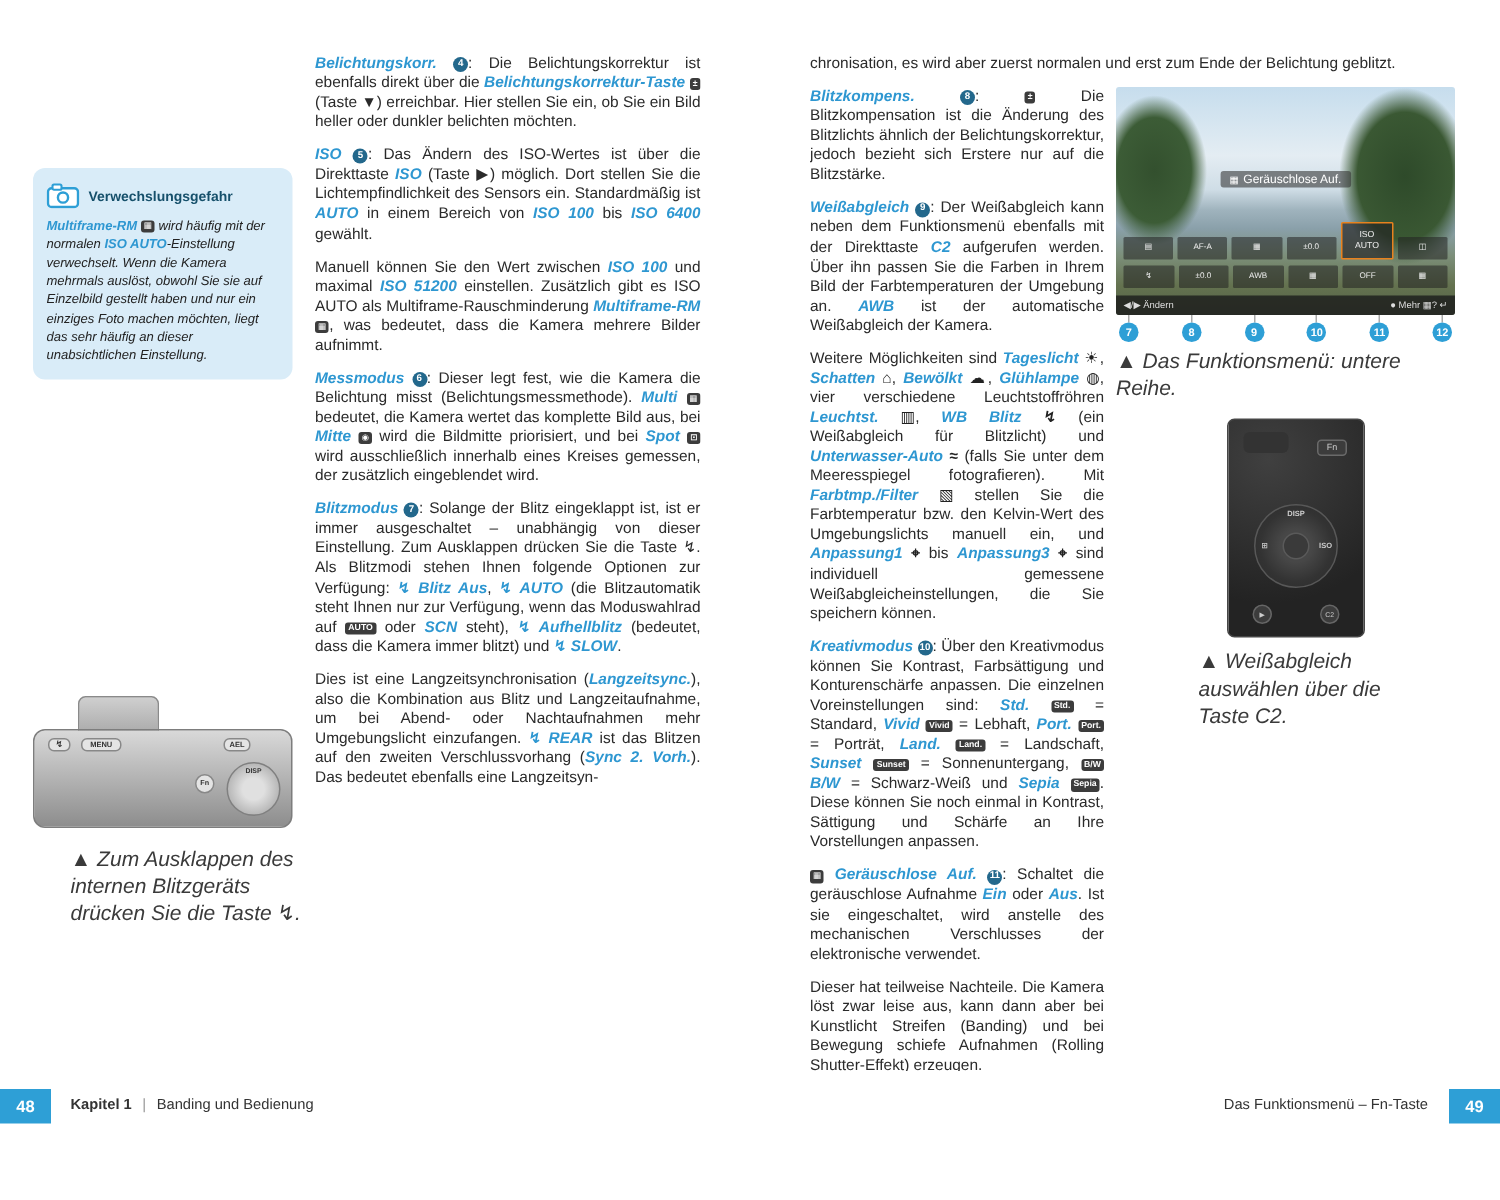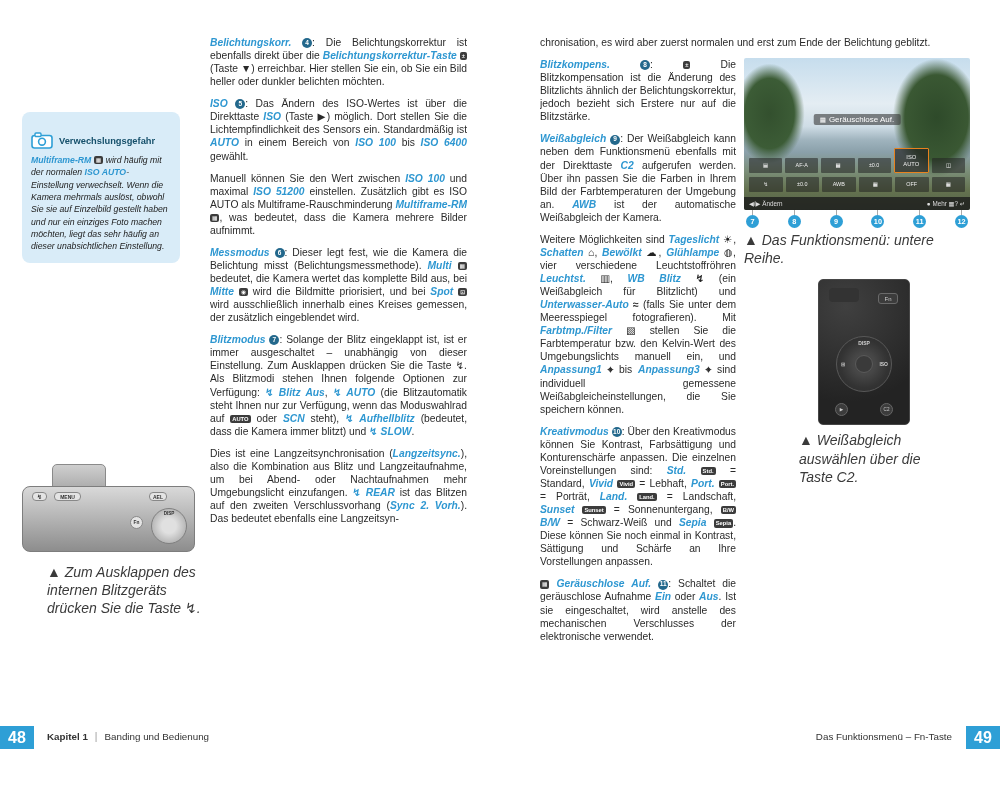--- a/index.html
+++ b/index.html
@@ -26,22 +26,22 @@
   .seg-g { font-weight:bold; color:#222; font-style:normal; }
 
   #left-main  { position:absolute; left:210px; top:36px;  width:257px; height:690px; overflow:hidden; }
   #right-page { position:absolute; left:540px; top:36px;  width:430px; height:678px; overflow:hidden; }
   .right-row  { display:flex; gap:8px; }
   .rtext      { width:196px; }
   .rfigs      { width:226px; }
 
   
   #infobox {
-    position:absolute; left:22px; top:112px; width:158px;
-    background:#d9ecf8; border-radius:8px; padding:20px 9px 10px 9px;
+    position:absolute; left:22px; top:112px; width:173px;
+    background:#d9ecf8; border-radius:8px; padding:10px 9px 10px 9px;
   }
   .infobox-head { display:flex; align-items:center; gap:6px; margin-bottom:5px; }
   .infobox-title { font-size:9.3px; font-weight:bold; color:#16506b; }
   .infobox-body { font-size:8.7px; line-height:1.42; font-style:italic; color:#222; text-align:left; }
   .cam-icon svg { display:block; }
 
   
   .fig-caption { font-size:14px; font-style:italic; color:#3a3a3a; line-height:1.3; }
 
   
@@ -122,21 +122,21 @@
   .cb-center { position:absolute; left:50%; top:50%; transform:translate(-50%,-50%);
                width:18px; height:18px; border-radius:50%; background:#3a3a3a; border:1px solid #5a5a5a; }
   .cb-row { position:absolute; bottom:8px; left:0; right:0; display:flex; justify-content:space-around; }
   .cb-round { width:13px; height:13px; border-radius:50%; background:#3c3c3c; border:1px solid #666;
               color:#ccc; font-size:4.6px; display:flex; align-items:center; justify-content:center; }
   .wb-caption { margin-left:55px; width:156px; }
 
   
   .footer-badge {
     position:absolute; top:726px; width:34px; height:23px; background:#2e9fd6; color:#fff;
-    display:flex; align-items:center; justify-content:center; font-size:16px; font-weight:bold;
+    display:flex; align-items:center; justify-content:center; font-size:11px; font-weight:bold;
   }
   #badge-left  { left:0; }
   #badge-right { right:0; }
   .footer-text { position:absolute; top:731px; font-size:9.8px; color:#333; display:flex; align-items:center; gap:7px; }
   #footer-left  { left:47px; }
   #footer-right { right:48px; }
   .f-bold { font-weight:bold;text-align:right; }
   .f-sep  { color:#999; font-size:10px; }
 </style>
 </head>
@@ -182,20 +182,21 @@
 <section id="right-page">
   <div class="para"><span class="seg-n">chronisation, es wird aber zuerst normalen und erst zum Ende der Belichtung geblitzt.</span></div>
   <div class="right-row">
     <div class="rtext">
 
     <p class="para"><span class="seg-t">Blitzkompens. </span><span class="seg-num">8</span><span class="seg-n">: </span><span class="seg-chip">±</span><span class="seg-n"> Die Blitzkompensation ist die Änderung des Blitzlichts ähnlich der Belichtungskorrektur, jedoch bezieht sich Erstere nur auf die Blitzstärke.</span></p>
         <p class="para"><span class="seg-t">Weißabgleich </span><span class="seg-num">9</span><span class="seg-n">: Der Weißabgleich kann neben dem Funktionsmenü ebenfalls mit der Direkttaste </span><span class="seg-t">C2</span><span class="seg-n"> aufgerufen werden. Über ihn passen Sie die Farben in Ihrem Bild der Farbtemperaturen der Umgebung an. </span><span class="seg-t">AWB</span><span class="seg-n"> ist der automatische Weißabgleich der Kamera.</span></p>
         <p class="para"><span class="seg-n">Weitere Möglichkeiten sind </span><span class="seg-t">Tageslicht</span><span class="seg-g"> ☀</span><span class="seg-n">, </span><span class="seg-t">Schatten</span><span class="seg-g"> ⌂</span><span class="seg-n">, </span><span class="seg-t">Bewölkt</span><span class="seg-g"> ☁</span><span class="seg-n">, </span><span class="seg-t">Glühlampe</span><span class="seg-g"> ◍</span><span class="seg-n">, vier verschiedene Leuchtstoffröhren </span><span class="seg-t">Leuchtst.</span><span class="seg-g"> ▥</span><span class="seg-n">, </span><span class="seg-t">WB Blitz</span><span class="seg-g"> ↯</span><span class="seg-n"> (ein Weißabgleich für Blitzlicht) und </span><span class="seg-t">Unterwasser-Auto</span><span class="seg-g"> ≈</span><span class="seg-n"> (falls Sie unter dem Meeresspiegel fotografieren). Mit </span><span class="seg-t">Farbtmp./Filter</span><span class="seg-g"> ▧</span><span class="seg-n"> stellen Sie die Farbtemperatur bzw. den Kelvin-Wert des Umgebungslichts manuell ein, und </span><span class="seg-t">Anpassung1</span><span class="seg-g"> ⌖</span><span class="seg-n"> bis </span><span class="seg-t">Anpassung3</span><span class="seg-g"> ⌖</span><span class="seg-n"> sind individuell gemessene Weißabgleicheinstellungen, die Sie speichern können.</span></p>
         <p class="para"><span class="seg-t">Kreativmodus </span><span class="seg-num">10</span><span class="seg-n">: Über den Kreativmodus können Sie Kontrast, Farbsättigung und Konturenschärfe anpassen. Die einzelnen Voreinstellungen sind: </span><span class="seg-t">Std.</span><span class="seg-n"> </span><span class="seg-chip">Std.</span><span class="seg-n"> = Standard, </span><span class="seg-t">Vivid</span><span class="seg-n"> </span><span class="seg-chip">Vivid</span><span class="seg-n"> = Lebhaft, </span><span class="seg-t">Port.</span><span class="seg-n"> </span><span class="seg-chip">Port.</span><span class="seg-n"> = Porträt, </span><span class="seg-t">Land.</span><span class="seg-n"> </span><span class="seg-chip">Land.</span><span class="seg-n"> = Landschaft, </span><span class="seg-t">Sunset</span><span class="seg-n"> </span><span class="seg-chip">Sunset</span><span class="seg-n"> = Sonnenuntergang, </span><span class="seg-chip">B/W</span><span class="seg-n"> </span><span class="seg-t">B/W</span><span class="seg-n"> = Schwarz-Weiß und </span><span class="seg-t">Sepia</span><span class="seg-n"> </span><span class="seg-chip">Sepia</span><span class="seg-n">. Diese können Sie noch einmal in Kontrast, Sättigung und Schärfe an Ihre Vorstellungen anpassen.</span></p>
         <p class="para"><span class="seg-chip">▦</span><span class="seg-t"> Geräuschlose Auf. </span><span class="seg-num">11</span><span class="seg-n">: Schaltet die geräuschlose Aufnahme </span><span class="seg-t">Ein</span><span class="seg-n"> oder </span><span class="seg-t">Aus</span><span class="seg-n">. Ist sie eingeschaltet, wird anstelle des mechanischen Verschlusses der elektronische verwendet.</span></p>
+        <p class="para"><span class="seg-n">Dieser hat teilweise Nachteile. Die Kamera löst zwar leise aus, kann dann aber bei Kunstlicht Streifen (Banding) und bei Bewegung schiefe Aufnahmen (Rolling Shutter-Effekt) erzeugen.</span></p>
       </div>
     <div class="rfigs">
 
       <div class="fm-photo">
         <i class="tree tree-l"></i>
         <i class="tree tree-r"></i>
         <div class="fm-label">
           <span class="fm-label-icon">▦</span>
           <span>Geräuschlose Auf.</span>
         </div>

